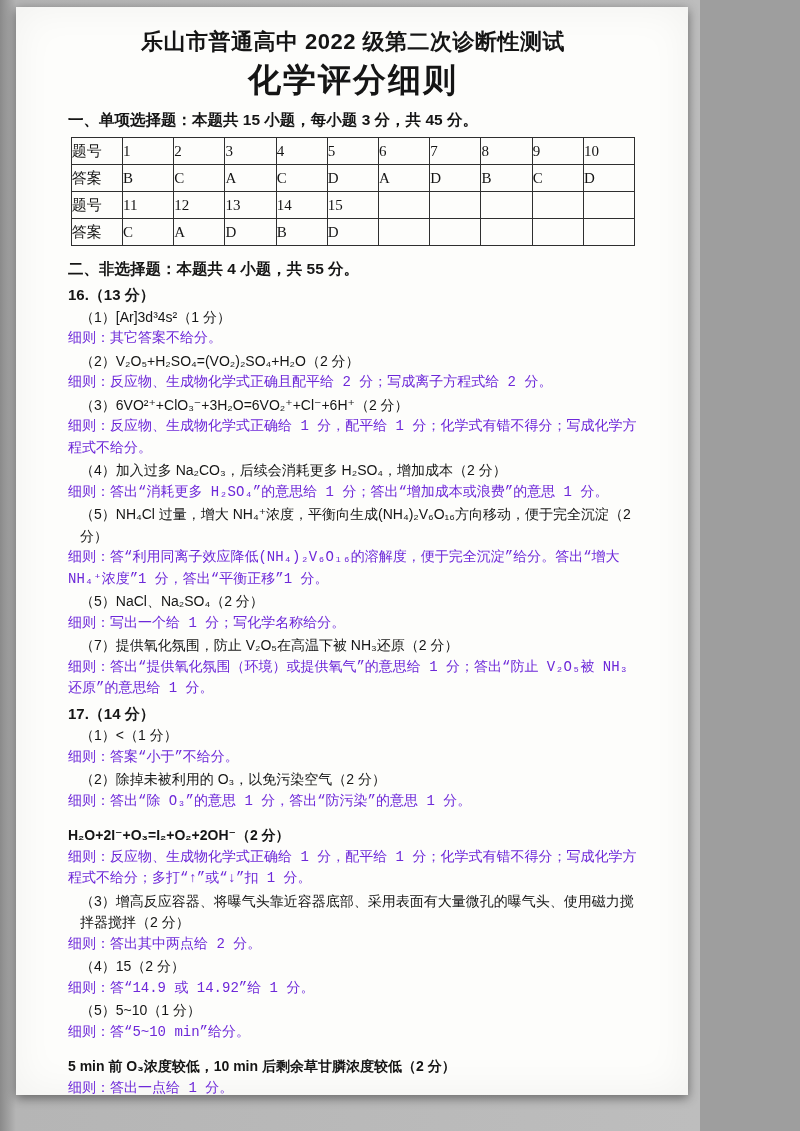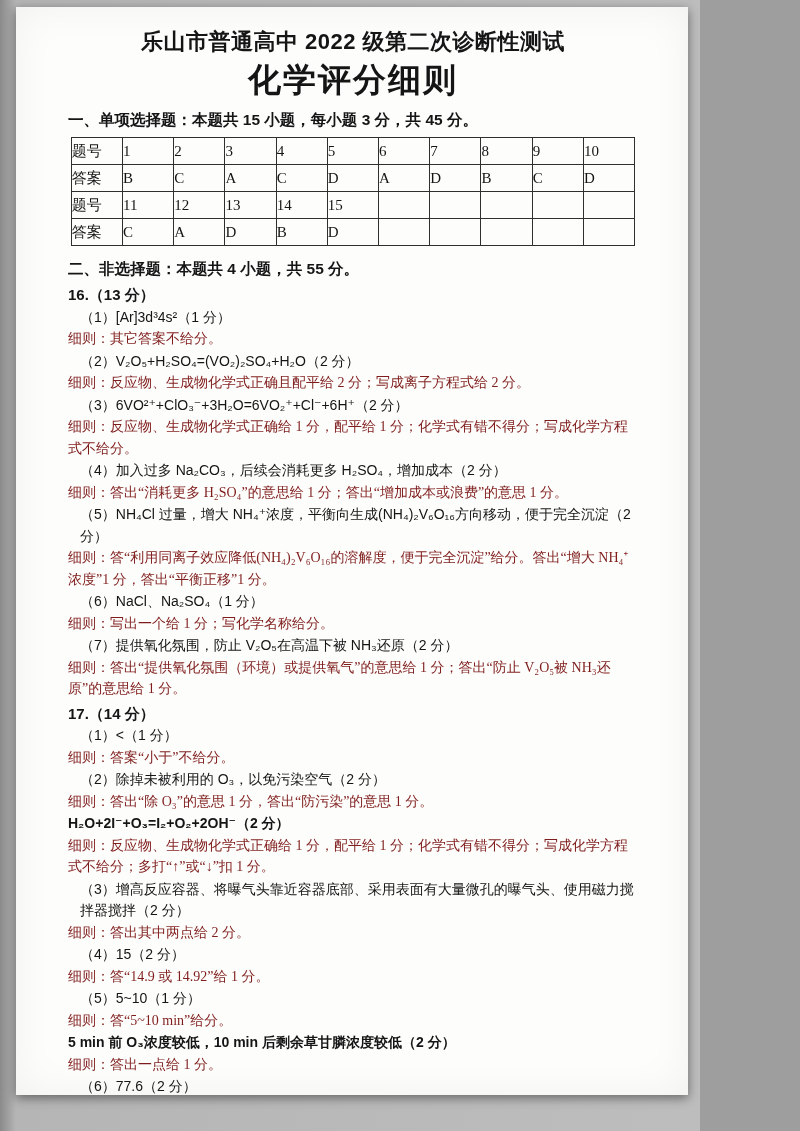--- a/index.html
+++ b/index.html
@@ -41,22 +41,22 @@
   }
   table.answers td {
     border: 1.5px solid #2f2f2f;
     height: 27px; text-align: left; padding: 0;
     font-family: Liberation Serif, serif;
   }
   .lines { font-size: 14px; }
   .line { line-height: 21.5px; }
   .line.q { font-weight: bold; font-size: 15px; margin-top: 3px; }
   .line.a { font-weight: normal; padding-left: 12px; margin-top: 1px; }
-  .line.f { font-weight: bold; margin-top: 1px; }
-  .line.d { font-family: Liberation Serif, serif; color: #7f1d1d; }
+  .line.f { font-weight: bold; margin-top: 13px; }
+  .line.d { font-family: Liberation Mono, monospace; color: #6d28d9; }
   .footer {
     margin-top: auto; text-align: center;
     font-size: 12px; color: #be185d; padding-top: 6px;
     font-family: "Liberation Serif", "DejaVu Serif", serif;
     letter-spacing: 1px;
   }
 </style>
 </head>
 <body>
 
@@ -132,21 +132,21 @@
         <div class="line a">（1）[Ar]3d³4s²（1 分）</div>
         <div class="line d">细则：其它答案不给分。</div>
         <div class="line a">（2）V₂O₅+H₂SO₄=(VO₂)₂SO₄+H₂O（2 分）</div>
         <div class="line d">细则：反应物、生成物化学式正确且配平给 2 分；写成离子方程式给 2 分。</div>
         <div class="line a">（3）6VO²⁺+ClO₃⁻+3H₂O=6VO₂⁺+Cl⁻+6H⁺（2 分）</div>
         <div class="line d">细则：反应物、生成物化学式正确给 1 分，配平给 1 分；化学式有错不得分；写成化学方程式不给分。</div>
         <div class="line a">（4）加入过多 Na₂CO₃，后续会消耗更多 H₂SO₄，增加成本（2 分）</div>
         <div class="line d">细则：答出“消耗更多 H₂SO₄”的意思给 1 分；答出“增加成本或浪费”的意思 1 分。</div>
         <div class="line a">（5）NH₄Cl 过量，增大 NH₄⁺浓度，平衡向生成(NH₄)₂V₆O₁₆方向移动，便于完全沉淀（2 分）</div>
         <div class="line d">细则：答“利用同离子效应降低(NH₄)₂V₆O₁₆的溶解度，便于完全沉淀”给分。答出“增大 NH₄⁺浓度”1 分，答出“平衡正移”1 分。</div>
-        <div class="line a">（6）NaCl、Na₂SO₄（1 分）</div>
+        <div class="line a">（5）NaCl、Na₂SO₄（2 分）</div>
         <div class="line d">细则：写出一个给 1 分；写化学名称给分。</div>
         <div class="line a">（7）提供氧化氛围，防止 V₂O₅在高温下被 NH₃还原（2 分）</div>
         <div class="line d">细则：答出“提供氧化氛围（环境）或提供氧气”的意思给 1 分；答出“防止 V₂O₅被 NH₃还原”的意思给 1 分。</div>
         <div class="line q">17.（14 分）</div>
         <div class="line a">（1）&lt;（1 分）</div>
         <div class="line d">细则：答案“小于”不给分。</div>
         <div class="line a">（2）除掉未被利用的 O₃，以免污染空气（2 分）</div>
         <div class="line d">细则：答出“除 O₃”的意思 1 分，答出“防污染”的意思 1 分。</div>
         <div class="line f">H₂O+2I⁻+O₃=I₂+O₂+2OH⁻（2 分）</div>
         <div class="line d">细则：反应物、生成物化学式正确给 1 分，配平给 1 分；化学式有错不得分；写成化学方程式不给分；多打“↑”或“↓”扣 1 分。</div>

